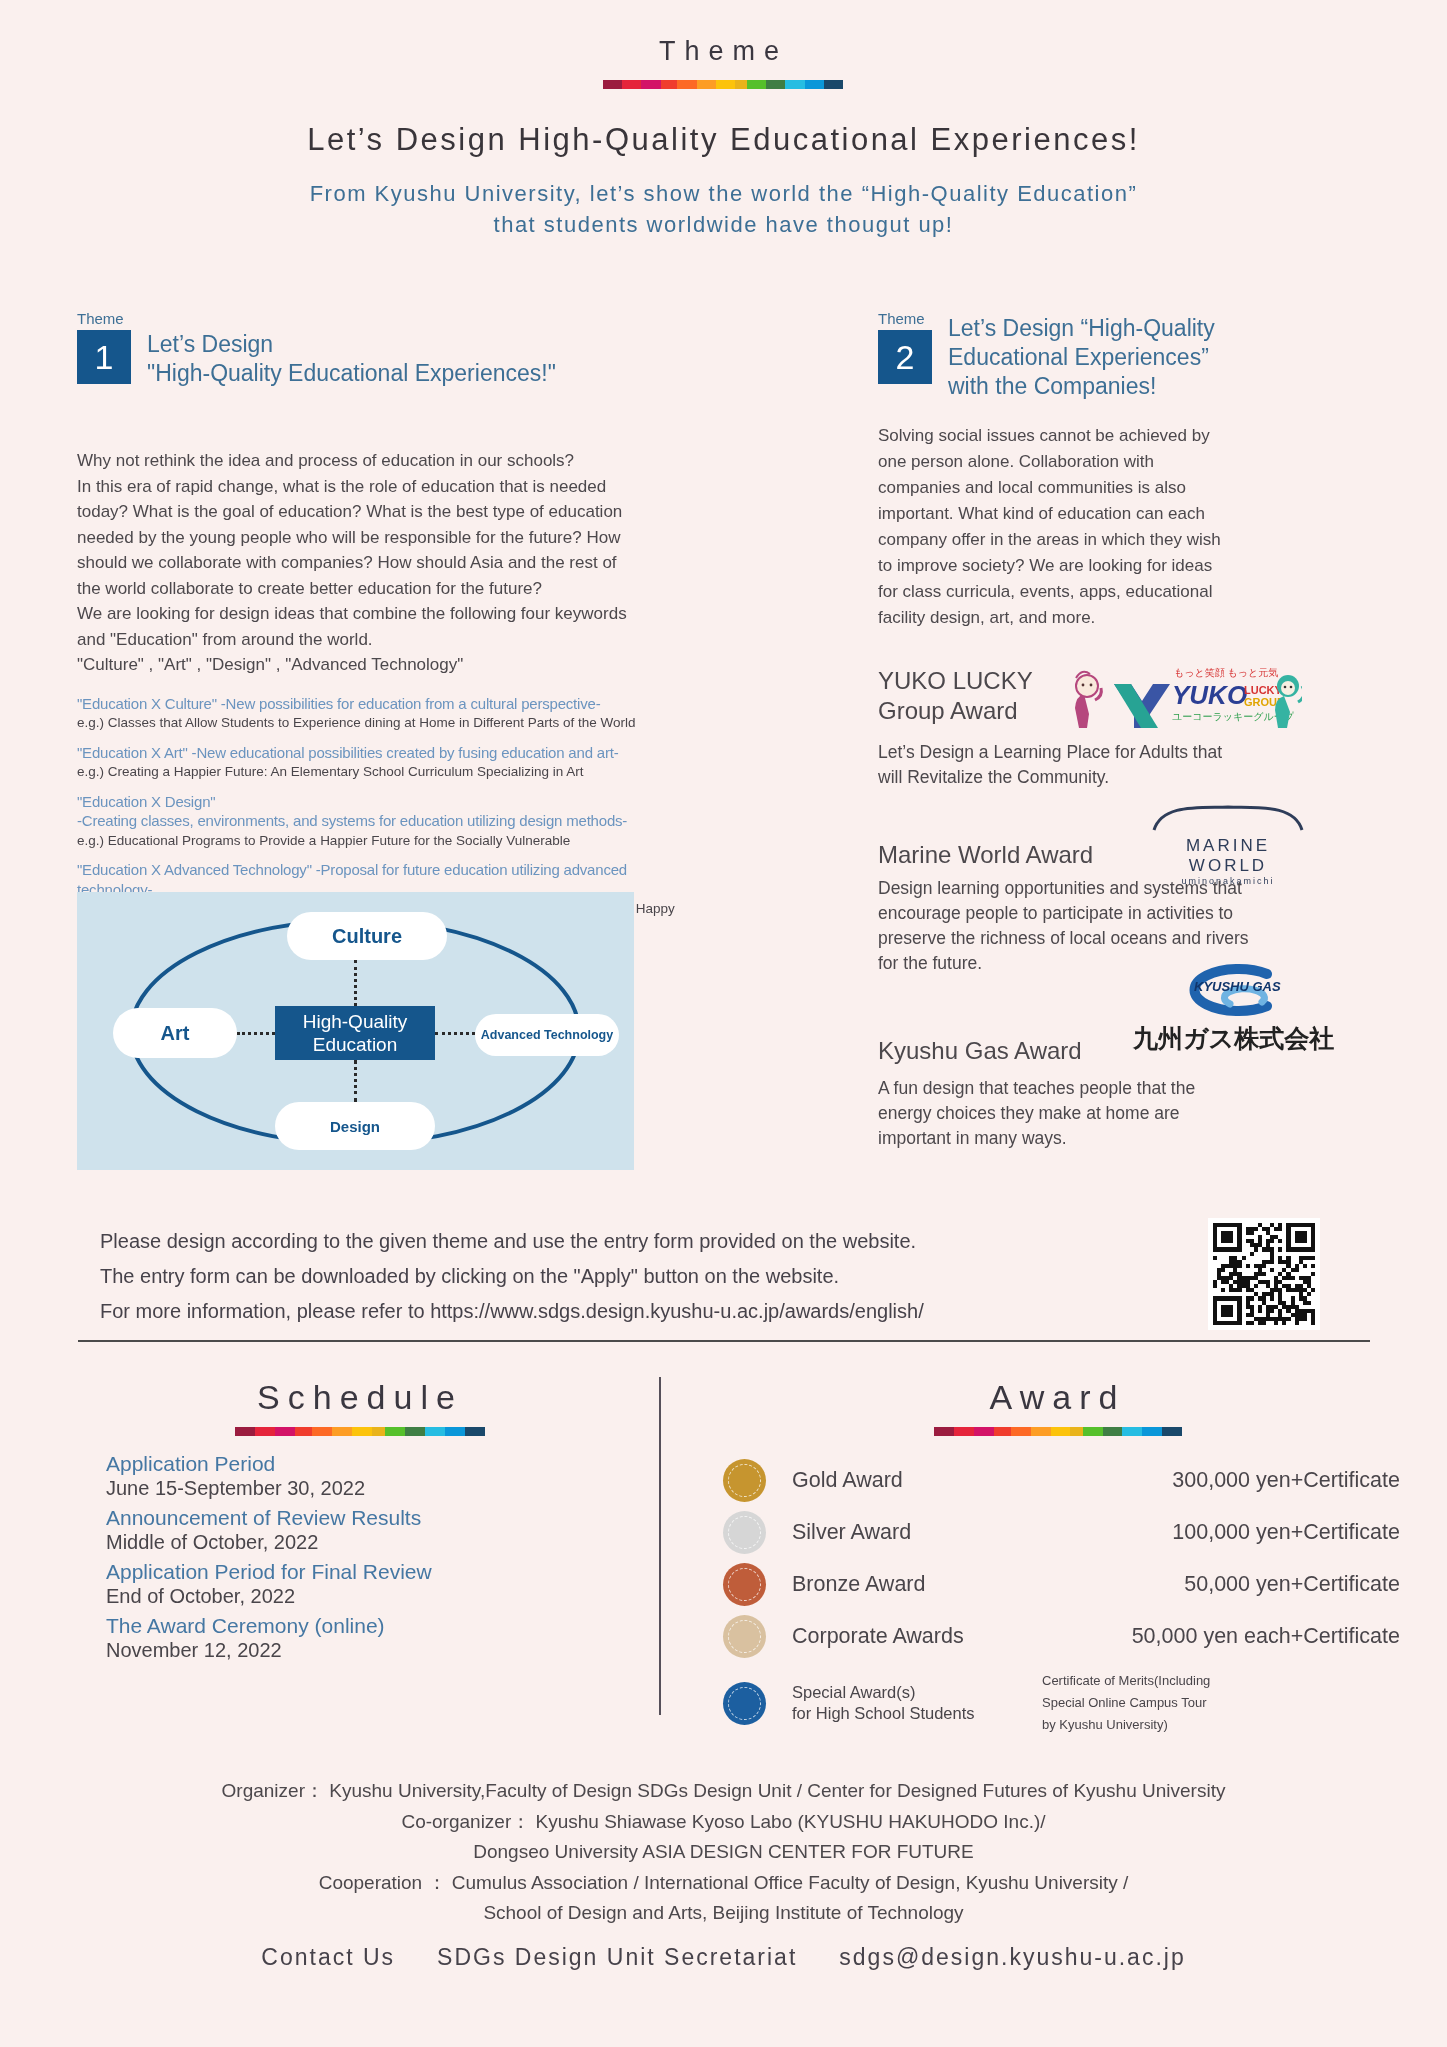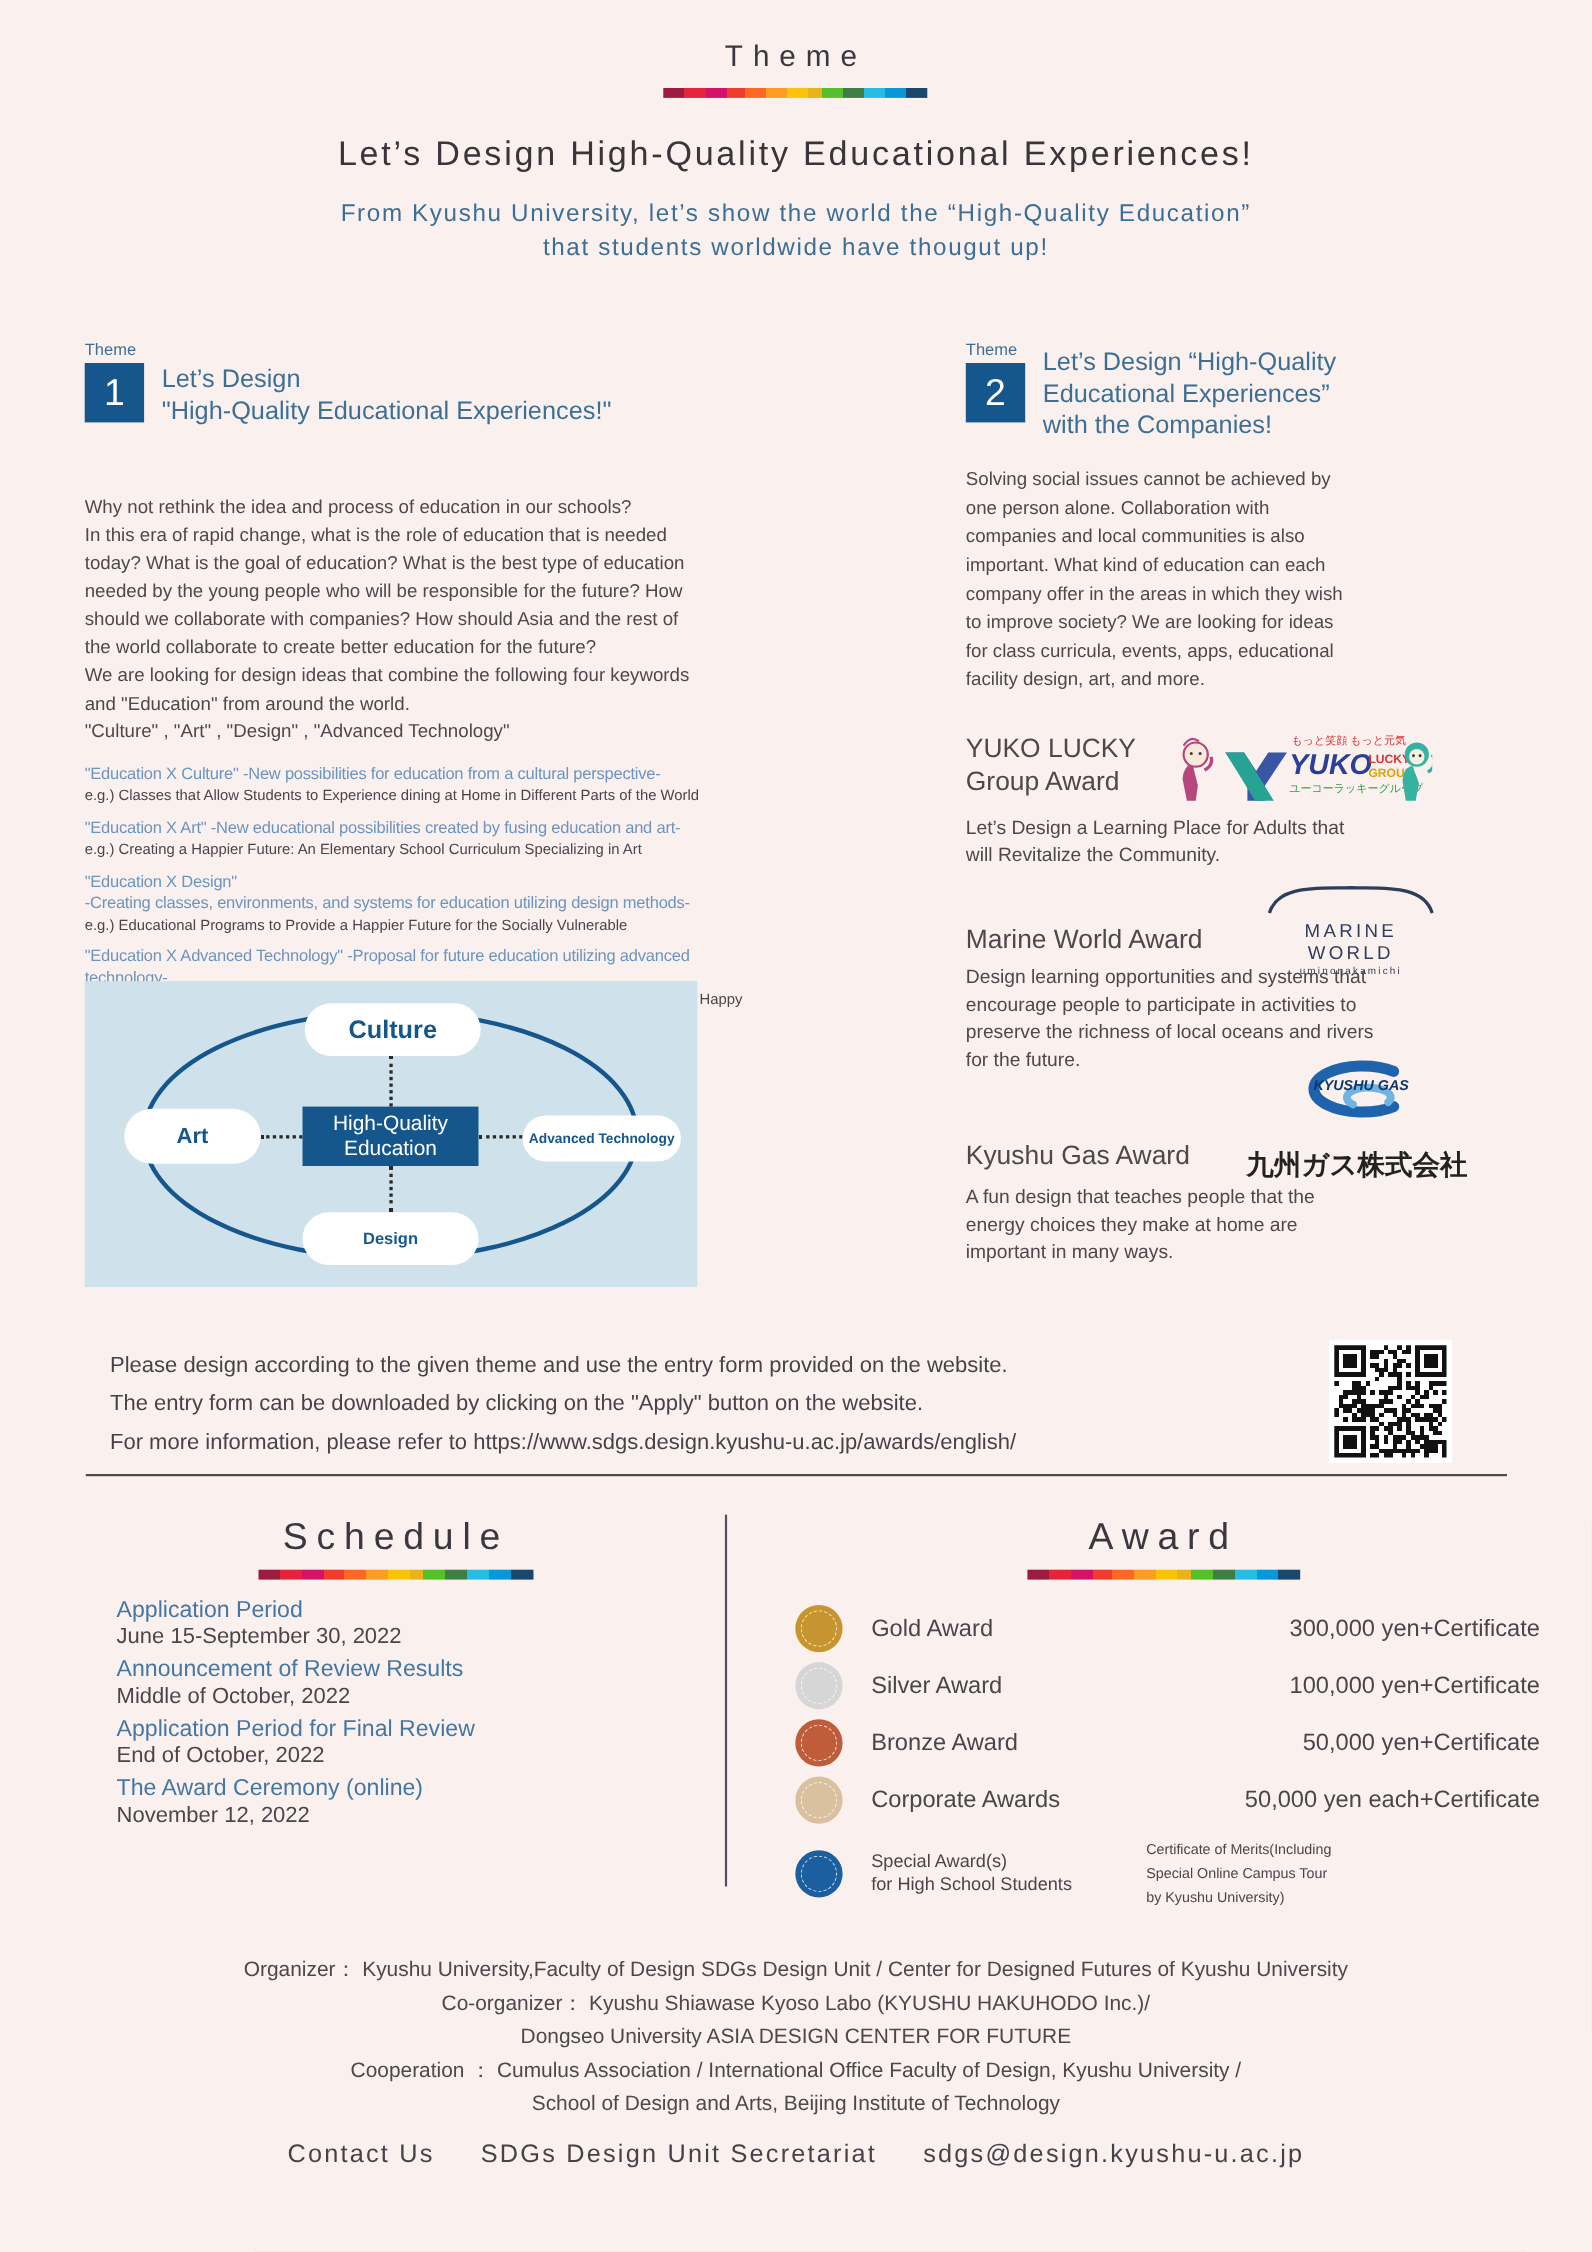--- a/index.html
+++ b/index.html
@@ -32,36 +32,36 @@
   .theme-body{font-size:17px;line-height:25.5px;color:#4c484c;margin-top:60px;}
   .t2 .theme-body{margin-top:22px;line-height:26px;}
   .edu-list{margin-top:16px;}
   .edu-item{margin-bottom:10px;}
   .edu-heading{font-size:15px;line-height:19.5px;color:#6b94bf;letter-spacing:-0.2px;}
   .edu-eg{font-size:13.5px;line-height:18.5px;color:#49454a;margin-top:1px;}
   
   .diagram{left:77px;top:892px;width:557px;height:278px;background:#cfe2ec;}
   .pill{position:absolute;background:#fff;border-radius:26px;display:flex;align-items:center;
         justify-content:center;color:#15568c;font-weight:bold;}
-  .pill-top{left:200px;top:20px;width:160px;height:48px;font-size:23px;}
+  .pill-top{left:210px;top:20px;width:160px;height:48px;font-size:20px;}
   .pill-left{left:36px;top:116px;width:124px;height:50px;font-size:20px;}
   .pill-bottom{left:198px;top:210px;width:160px;height:48px;font-size:15px;}
   .pill-right{left:398px;top:122px;width:144px;height:42px;font-size:12.5px;border-radius:21px;}
   .center-box{position:absolute;left:198px;top:114px;width:160px;height:54px;background:#15568c;
               color:#fff;font-size:19px;line-height:23px;display:flex;align-items:center;
               justify-content:center;text-align:center;}
   .conn{position:absolute;}
   .conn-v{border-left:3px dotted #2a2a2a;width:0;}
   .conn-h{border-top:3px dotted #2a2a2a;height:0;}
   
   .sp-heading{font-size:24px;color:#4c484c;line-height:30px;}
   .sp-desc{font-size:17.5px;line-height:25px;color:#4c484c;}
   .marine-name{font-size:17px;letter-spacing:3px;color:#2e3d59;text-align:center;}
   .marine-sub{font-size:9px;letter-spacing:2px;color:#2e3d59;text-align:center;}
-  .gas-company{font-size:25px;font-weight:bold;color:#222;margin-top:20px;}
+  .gas-company{font-size:25px;font-weight:bold;color:#222;}
   
   .apply-text{left:100px;top:1224px;width:1080px;font-size:20px;line-height:35px;color:#46424a;}
   .qr-box{left:1208px;top:1218px;width:112px;height:112px;background:#fff;padding:5px;box-sizing:border-box;}
   .qr-box svg{width:100%;height:100%;display:block;}
   .hr{top:1340px;left:78px;width:1292px;height:2px;background:#4b4b4b;}
   .vr{left:659px;top:1377px;width:2px;height:338px;background:#55505a;}
   
   .sec-title{text-align:center;font-size:34px;letter-spacing:8px;color:#3a3740;}
   .sec-bar{margin:10px auto 0 auto;}
   .schedule{left:100px;top:1378px;width:520px;}

